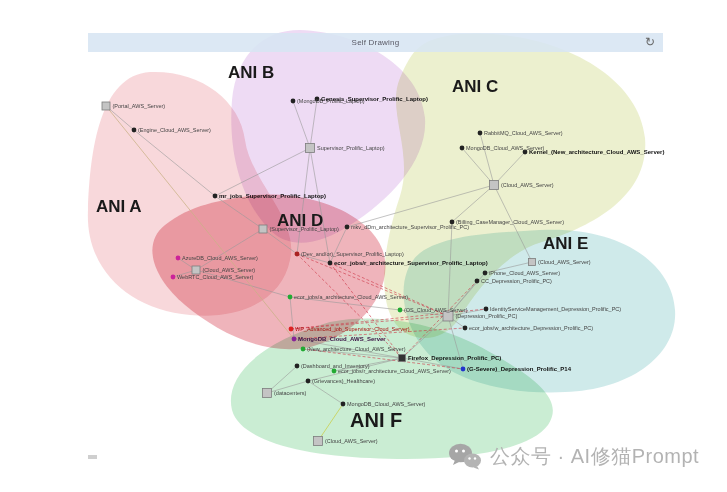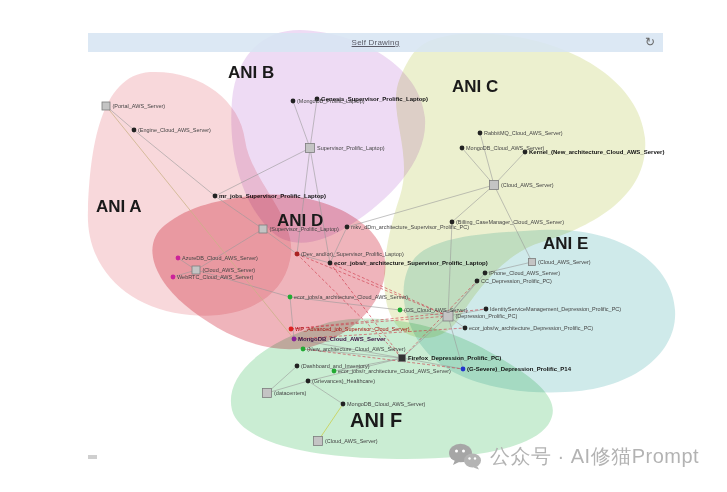--- a/index.html
+++ b/index.html
@@ -1,21 +1,21 @@
 <!DOCTYPE html>
 <html><head>
 <meta charset="utf-8">
 <style>
   html,body{margin:0;padding:0;background:#ffffff;}
   .stage{position:relative;width:727px;height:492px;background:#ffffff;overflow:hidden;
          font-family:"Liberation Sans",sans-serif;}
   .titlebar{position:absolute;left:88px;top:33px;width:575px;height:19px;
             background:rgba(215,229,243,0.88);display:flex;align-items:center;
             justify-content:center;z-index:5;}
-  .titlebar .title{font-size:8px;color:#5a5a66;letter-spacing:0.2px;text-decoration:underline;}
+  .titlebar .title{font-size:8px;color:#5a5a66;letter-spacing:0.2px;}
   .titlebar .refresh{position:absolute;right:8px;top:2px;font-size:12px;color:#666;
             cursor:pointer;line-height:15px;}
   svg.graph{position:absolute;left:0;top:0;z-index:2;}
   .corner-mark{position:absolute;left:88px;top:455px;width:9px;height:4px;
             background:#cfcfcf;z-index:3;}
   .watermark{position:absolute;left:448px;top:443px;display:flex;align-items:center;
             gap:8px;z-index:10;color:#b3b3b3;font-size:20px;letter-spacing:0.5px;text-align:right;}
 </style>
 </head>
 <body>

